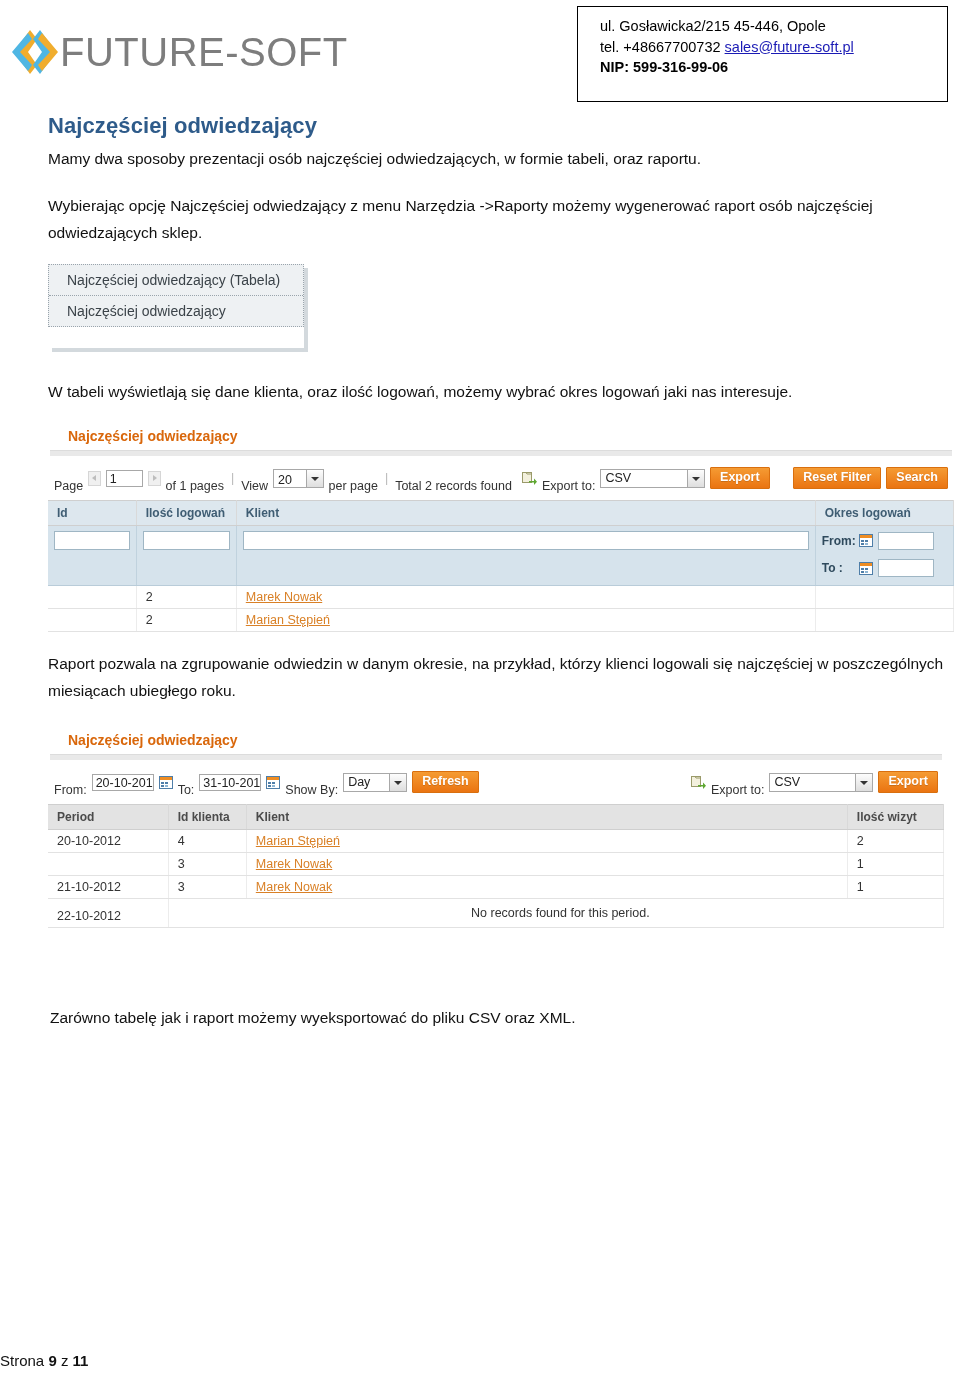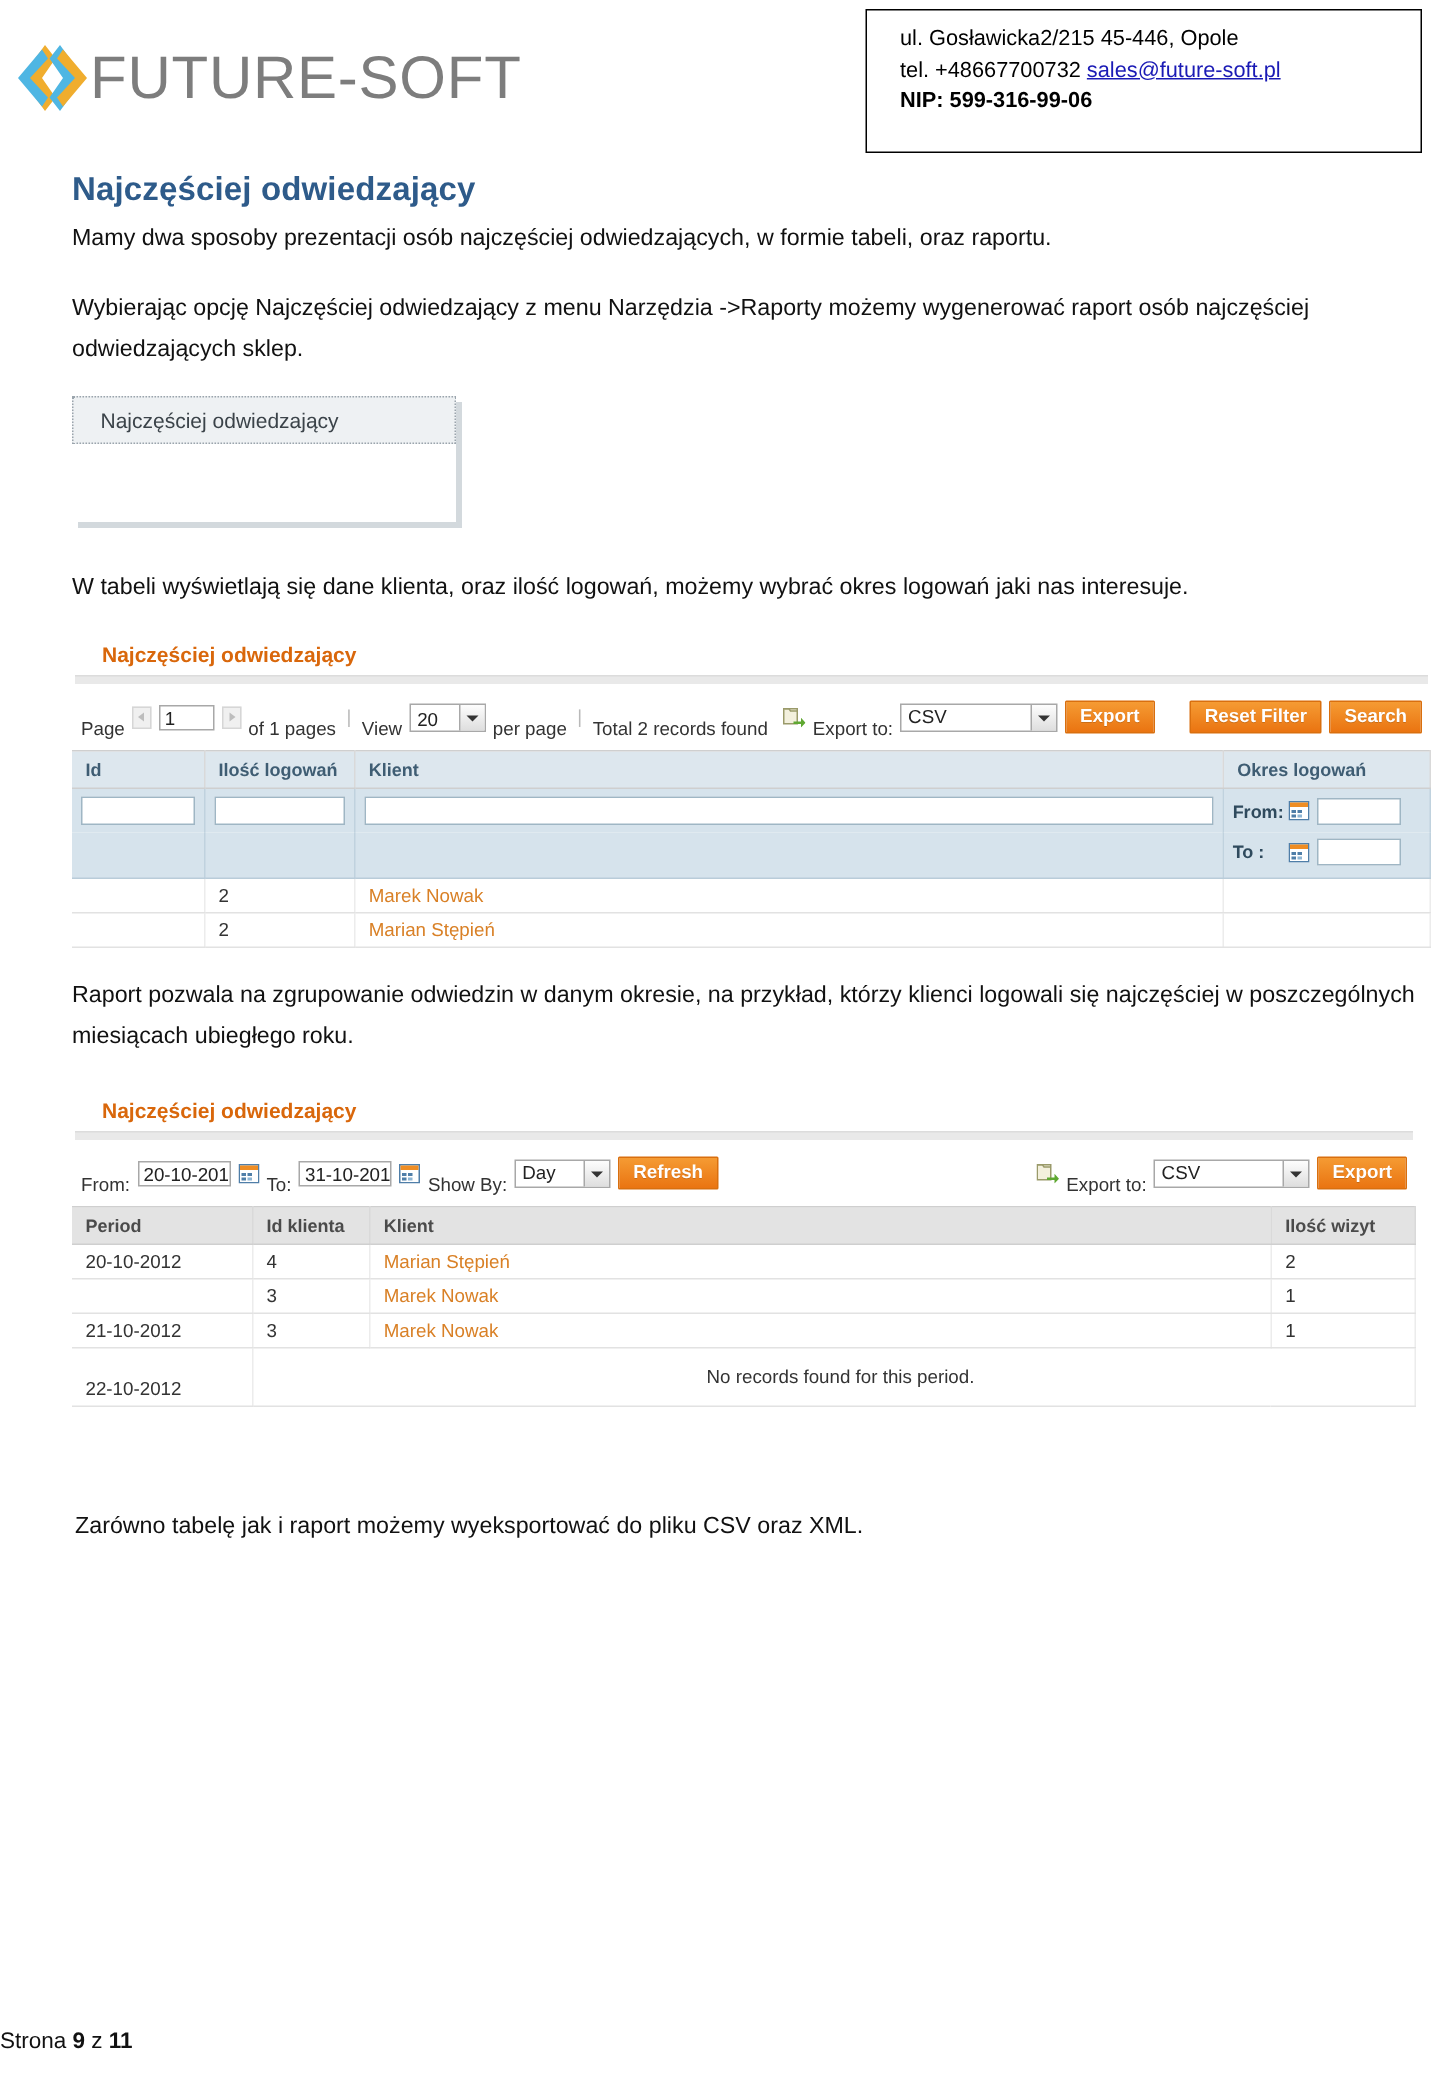--- a/index.html
+++ b/index.html
@@ -272,20 +272,21 @@
   }
   .grid tr.filter-row2 td {
     background: #d6e3ec;
     border-right: 1px solid #c0d2de;
     border-bottom: 1px solid #b9ccd9;
     padding: 2px 6px 6px 6px;
     height: 22px;
   }
   .cell-link {
     color: #d98026;
+    text-decoration: underline;
     font-size: 12.5px;
     margin-top: 48px;
   }
   .filter-inp {
     border: 1px solid #9fb6c4;
     background: #fff;
     height: 19px;
     width: 100%;
     box-sizing: border-box;
     display: block;
@@ -352,20 +353,21 @@
 </div>
 
 <div class="page-title">Najczęściej odwiedzający</div>
 
 <div class="para p1">Mamy dwa sposoby prezentacji osób najczęściej odwiedzających, w formie tabeli, oraz raportu.</div>
 <div class="para p2">Wybierając opcję Najczęściej odwiedzający z menu Narzędzia -&gt;Raporty możemy wygenerować raport osób najczęściej odwiedzających sklep.</div>
 
 <div class="menu-shadow-r"></div>
 <div class="menu-shadow-b"></div>
 <div class="shot-menu">
+  <div class="menu-item">Najczęściej odwiedzający (Tabela)</div>
   <div class="menu-item">Najczęściej odwiedzający</div>
 </div>
 
 <div class="para p3">W tabeli wyświetlają się dane klienta, oraz ilość logowań, możemy wybrać okres logowań jaki nas interesuje.</div>
 
 <div class="shot shot-table">
   <div class="shot-title">Najczęściej odwiedzający</div>
   <div class="shot-rule"></div>
 
   <div class="toolbar">
@@ -577,21 +579,21 @@
       </tr>
       <tr>
         <td>21-10-2012</td>
         <td>3</td>
         <td>
           <span class="cell-link">Marek Nowak</span>
         </td>
         <td>1</td>
       </tr>
       <tr>
-        <td style="vertical-align:top;padding-top:20px">22-10-2012</td>
+        <td style="vertical-align:top;padding-top:10px">22-10-2012</td>
         <td colspan="3" class="norec">No records found for this period.</td>
       </tr>
     </tbody>
   </table>
 </div>
 
 <div class="para p5">Zarówno tabelę jak i raport możemy wyeksportować do pliku CSV oraz XML.</div>
 
 <div class="footer">
   <span>Strona </span><b>9</b><span> z </span><b>11</b>

